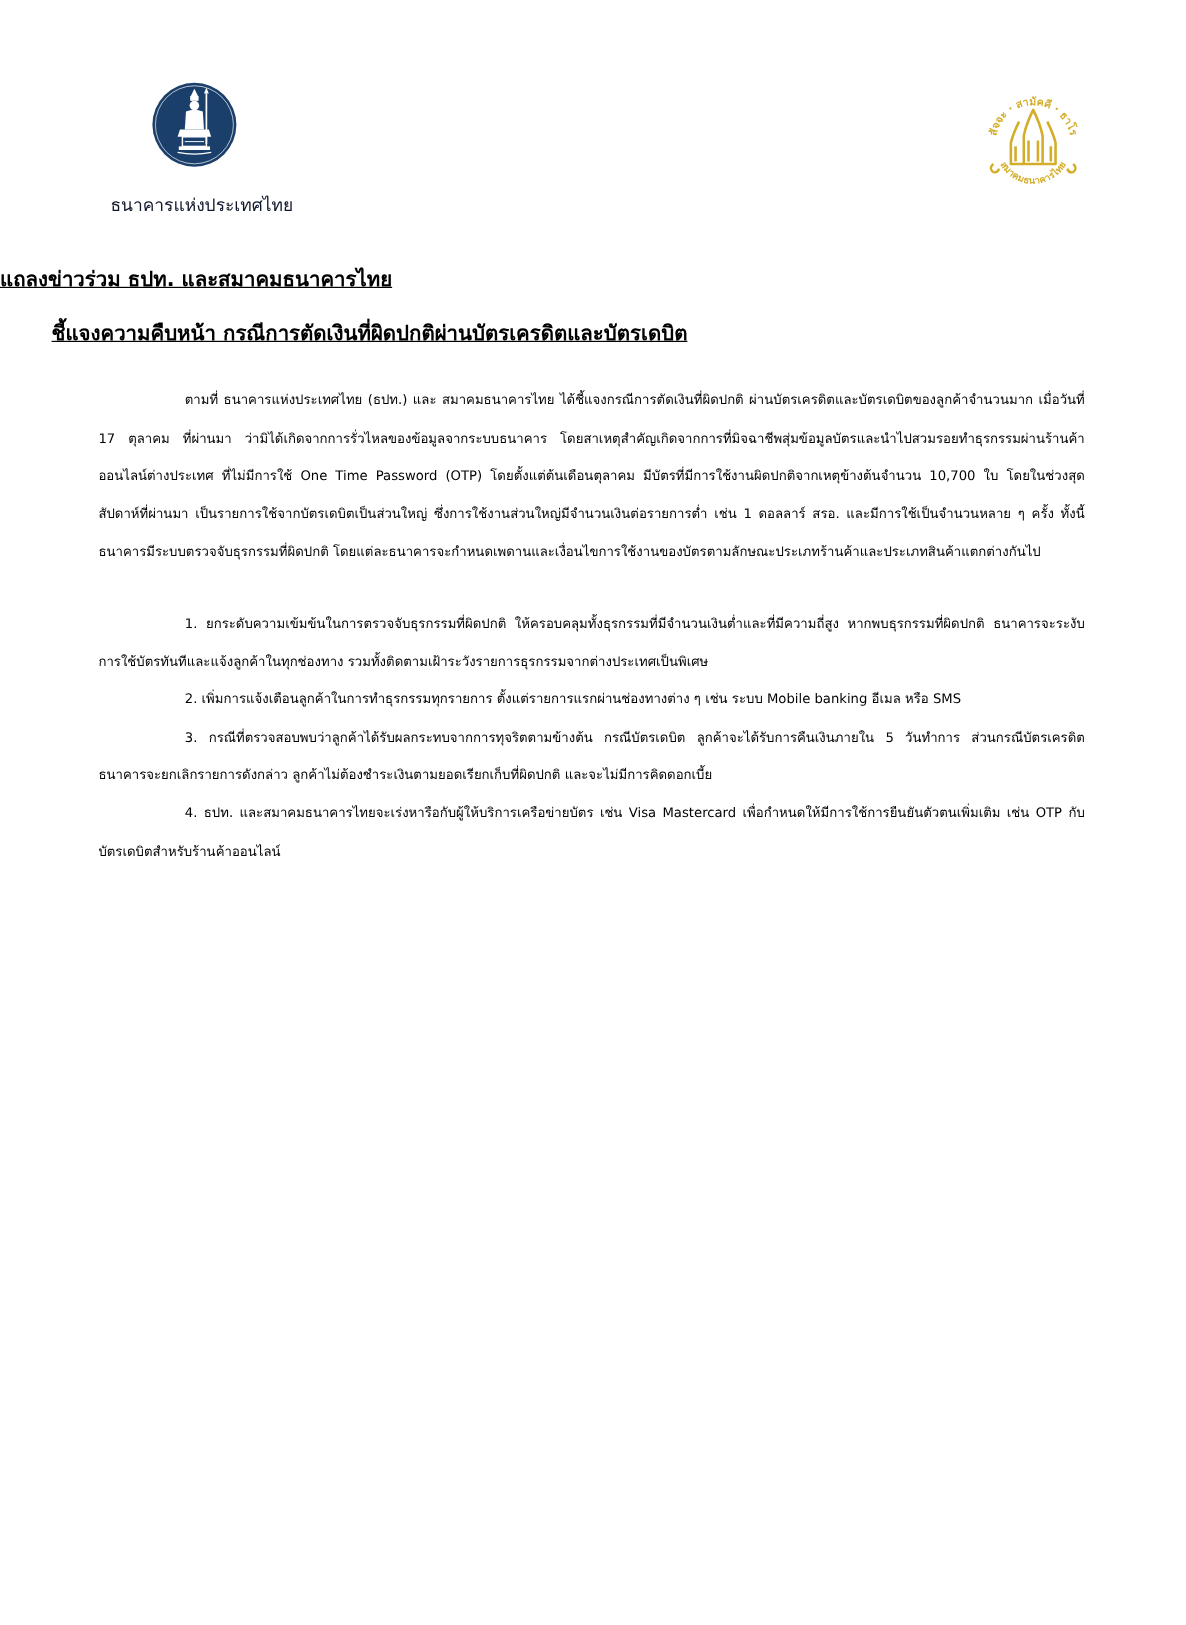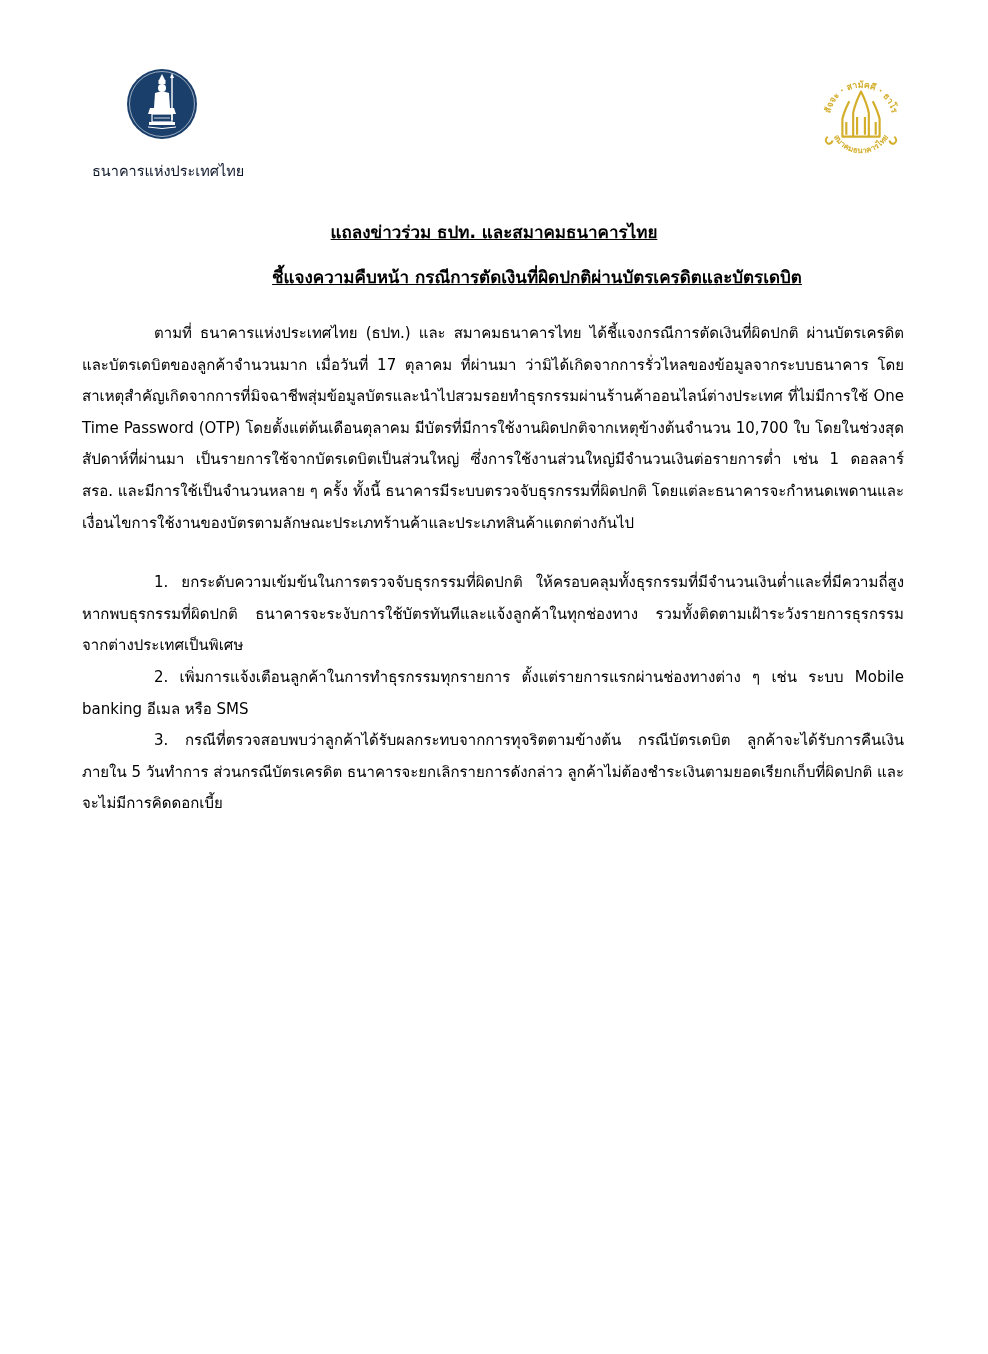--- a/index.html
+++ b/index.html
@@ -4,26 +4,26 @@
   <style>
     html, body { margin: 0; padding: 0; background: #ffffff; }
     body { width: 988px; height: 1354px; position: relative; overflow: hidden;
            font-family: "DejaVu Sans", "Liberation Sans", sans-serif; color: #000; }
     .page { position: absolute; left: 0; top: 0; width: 988px; height: 1354px; }
 
     .bot-logo { position: absolute; left: 126px; top: 68px; width: 72px; height: 72px; }
     .bot-name { position: absolute; left: 92px; top: 143px; font-size: 14.5px; color: #0f172a; letter-spacing: 0; white-space: nowrap; margin-top: 16px; }
     .tba-logo { position: absolute; left: 812px; top: 68px; width: 98px; height: 98px; }
 
-    .title { position: absolute; left: 0; width: 988px; text-align: center; font-weight: bold;
+    .title { position: absolute; left: 0; width: 988px; font-weight: bold;
              text-decoration: underline; font-size: 17px; white-space: nowrap; }
     .title.t1 { top: 218px; }
     .title.t2 { top: 263px; padding-left: 43px; }
 
-    .body-text { position: absolute; left: 82px; width: 822px; font-size: 15px; line-height: 31.6px;
+    .body-text { position: absolute; left: 82px; width: 822px; font-size: 11px; line-height: 31.6px;
                  text-align: justify; text-align-last: left; }
     .p { margin: 0; }
     .indent { text-indent: 72px; }
     .gap { height: 14px; }
   </style>
 </head>
 <body>
 
 <div class="page">
 
@@ -70,16 +70,17 @@
   <div class="title t1">แถลงข่าวร่วม ธปท. และสมาคมธนาคารไทย</div>
   <div class="title t2">ชี้แจงความคืบหน้า กรณีการตัดเงินที่ผิดปกติผ่านบัตรเครดิตและบัตรเดบิต</div>
 
   <div class="body-text" style="top:318px;">
     <p class="p indent">ตามที่ ธนาคารแห่งประเทศไทย (ธปท.) และ สมาคมธนาคารไทย ได้ชี้แจงกรณีการตัดเงินที่ผิดปกติ ผ่านบัตรเครดิตและบัตรเดบิตของลูกค้าจำนวนมาก เมื่อวันที่ 17 ตุลาคม ที่ผ่านมา ว่ามิได้เกิดจากการรั่วไหลของข้อมูลจากระบบธนาคาร โดยสาเหตุสำคัญเกิดจากการที่มิจฉาชีพสุ่มข้อมูลบัตรและนำไปสวมรอยทำธุรกรรมผ่านร้านค้าออนไลน์ต่างประเทศ ที่ไม่มีการใช้ One Time Password (OTP) โดยตั้งแต่ต้นเดือนตุลาคม มีบัตรที่มีการใช้งานผิดปกติจากเหตุข้างต้นจำนวน 10,700 ใบ โดยในช่วงสุดสัปดาห์ที่ผ่านมา เป็นรายการใช้จากบัตรเดบิตเป็นส่วนใหญ่ ซึ่งการใช้งานส่วนใหญ่มีจำนวนเงินต่อรายการต่ำ เช่น 1 ดอลลาร์ สรอ. และมีการใช้เป็นจำนวนหลาย ๆ ครั้ง ทั้งนี้ ธนาคารมีระบบตรวจจับธุรกรรมที่ผิดปกติ โดยแต่ละธนาคารจะกำหนดเพดานและเงื่อนไขการใช้งานของบัตรตามลักษณะประเภทร้านค้าและประเภทสินค้าแตกต่างกันไป</p>
     <div class="gap"></div>
     <div class="gap"></div>
     <p class="p indent">1. ยกระดับความเข้มข้นในการตรวจจับธุรกรรมที่ผิดปกติ ให้ครอบคลุมทั้งธุรกรรมที่มีจำนวนเงินต่ำและที่มีความถี่สูง หากพบธุรกรรมที่ผิดปกติ ธนาคารจะระงับการใช้บัตรทันทีและแจ้งลูกค้าในทุกช่องทาง รวมทั้งติดตามเฝ้าระวังรายการธุรกรรมจากต่างประเทศเป็นพิเศษ</p>
     <p class="p indent">2. เพิ่มการแจ้งเตือนลูกค้าในการทำธุรกรรมทุกรายการ ตั้งแต่รายการแรกผ่านช่องทางต่าง ๆ เช่น ระบบ Mobile banking อีเมล หรือ SMS</p>
     <p class="p indent">3. กรณีที่ตรวจสอบพบว่าลูกค้าได้รับผลกระทบจากการทุจริตตามข้างต้น กรณีบัตรเดบิต ลูกค้าจะได้รับการคืนเงินภายใน 5 วันทำการ ส่วนกรณีบัตรเครดิต ธนาคารจะยกเลิกรายการดังกล่าว ลูกค้าไม่ต้องชำระเงินตามยอดเรียกเก็บที่ผิดปกติ และจะไม่มีการคิดดอกเบี้ย</p>
+    <p class="p indent">4. ธปท. และสมาคมธนาคารไทยจะเร่งหารือกับผู้ให้บริการเครือข่ายบัตร เช่น Visa Mastercard เพื่อกำหนดให้มีการใช้การยืนยันตัวตนเพิ่มเติม เช่น OTP กับบัตรเดบิตสำหรับร้านค้าออนไลน์</p>
     <div class="gap"></div>
   </div>
 
 </div>
 
 </body></html>

